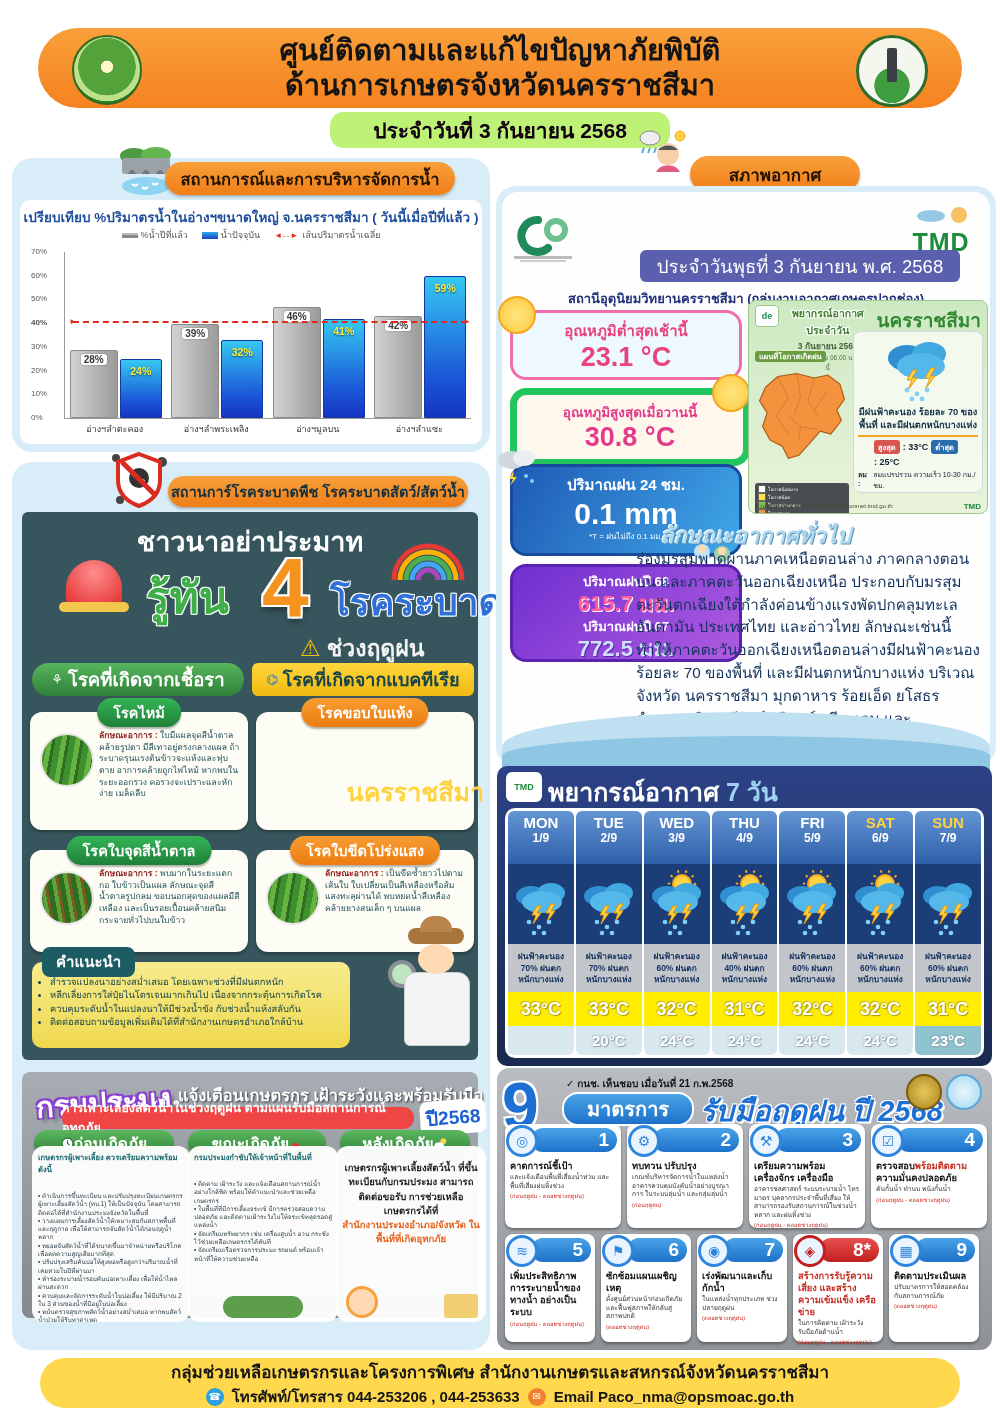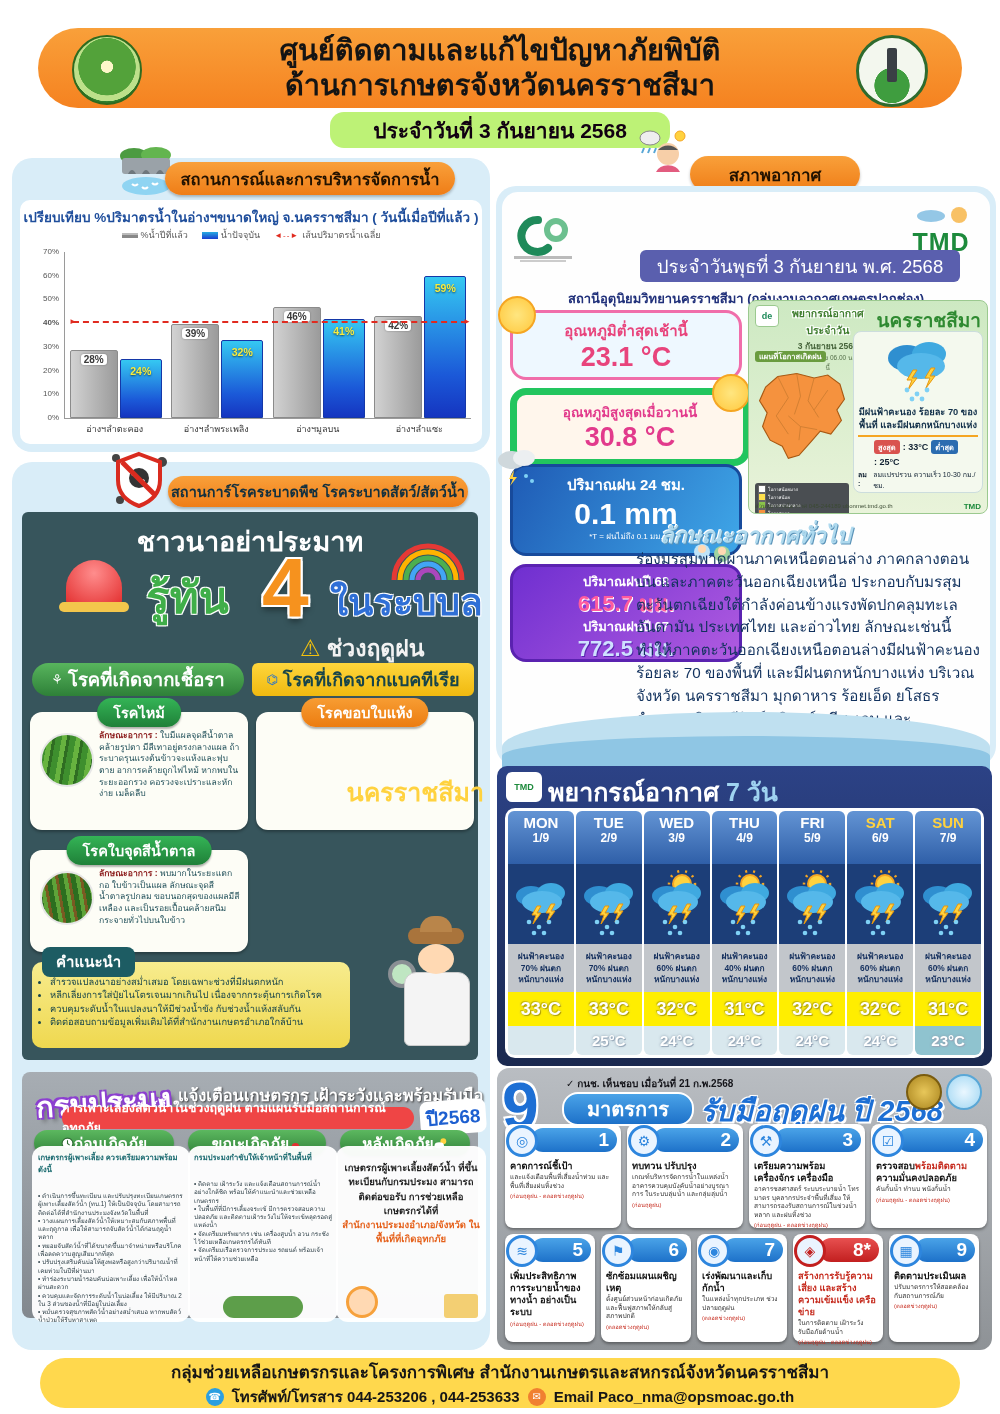--- a/index.html
+++ b/index.html
@@ -24,21 +24,21 @@
   
   .wpanel{left:12px;top:158px;width:478px;height:294px;background:#d9edf8;border-radius:20px;}
   .chartbox{left:20px;top:200px;width:462px;height:244px;background:#fff;border-radius:10px;}
   .ct{left:20px;top:206px;width:462px;font-size:13.5px;font-weight:800;color:#1f4e9c;}
   .legend{left:20px;top:228px;width:462px;display:flex;justify-content:center;gap:14px;font-size:9px;color:#555;align-items:center;}
   .lg{display:flex;align-items:center;gap:3px;}
   .sw-g{width:16px;height:5px;background:repeating-linear-gradient(#bbb 0 2px,#888 2px 5px);}
   .sw-b{width:16px;height:7px;background:linear-gradient(#29abe2,#1b3fd0);}
   .sw-r{color:#e02b20;font-size:8px;letter-spacing:1px;}
   .plot{left:64px;top:252px;width:406px;height:166px;border-left:1px solid #9a9a9a;border-bottom:1px solid #9a9a9a;}
-  .ytick{position:absolute;left:-34px;width:28px;text-align:right;font-size:8px;color:#555;margin-top:13px;}
+  .ytick{position:absolute;left:-34px;width:28px;text-align:left;font-size:8px;color:#555;margin-top:13px;}
   .groups{position:absolute;left:0;right:0;top:0;bottom:0;display:flex;align-items:flex-end;justify-content:space-around;}
   .bgp{display:flex;align-items:flex-end;gap:2px;height:100%;}
   .bar{position:relative;border-radius:2px 2px 0 0;}
   .bar-gray{width:46px;background:linear-gradient(90deg,#d2d2d2,#9b9b9b);border:1px solid #8b8b8b;}
   .bar-blue{width:40px;background:linear-gradient(180deg,#35c8f2 0%,#1b59d8 70%,#1535c0 100%);border:1px solid #1437a8;}
   .blg{position:absolute;top:3px;left:50%;transform:translateX(-50%);background:#fff;border-radius:3px;
        padding:0 3px;font-size:10px;font-weight:800;color:#3a3a3a;box-shadow:0 0 2px rgba(0,0,0,.35);white-space:nowrap;}
   .blb{position:absolute;top:5px;left:50%;transform:translateX(-50%);font-size:10.5px;font-weight:800;color:#f8ec3e;
        text-shadow:0 1px 2px rgba(0,0,0,.6);white-space:nowrap;}
   .avgline{position:absolute;left:8px;right:4px;bottom:57.1%;border-top:2px dashed #e02b20;}
@@ -305,21 +305,21 @@
   <div class="abs big4">4</div>
   <div class="abs" style="left:388px;top:538px;">
     <svg width="80" height="42" viewBox="0 0 80 42">
       <path d="M6 42 a34 34 0 0 1 68 0" fill="none" stroke="#e53935" stroke-width="5"></path>
       <path d="M12 42 a28 28 0 0 1 56 0" fill="none" stroke="#ffb300" stroke-width="5"></path>
       <path d="M18 42 a22 22 0 0 1 44 0" fill="none" stroke="#4caf50" stroke-width="5"></path>
       <path d="M24 42 a16 16 0 0 1 32 0" fill="none" stroke="#42a5f5" stroke-width="5"></path>
       <path d="M30 42 a10 10 0 0 1 20 0" fill="none" stroke="#ab47bc" stroke-width="5"></path>
     </svg>
   </div>
-  <div class="abs epi ow">ในระบบล</div>
+  <div class="abs epi ow">โรคระบาด</div>
   <div class="abs warnrow"><span class="tri">⚠</span><span>ช่วงฤดูฝน</span></div>
   <div class="abs ricelogo">✿</div>
 
   <div class="abs gbn">
     <span style="font-size:13px;">⚘</span>
       <span>โรคที่เกิดจากเชื้อรา</span>
   </div>
   <div class="abs ybn">
     <span style="font-size:13px;color:#1d6fd4;">⌬</span>
       <span>โรคที่เกิดจากแบคทีเรีย</span>
@@ -332,20 +332,26 @@
       <span>ใบมีแผลจุดสีน้ำตาลคล้ายรูปตา มีสีเทาอยู่ตรงกลางแผล ถ้าระบาดรุนแรงต้นข้าวจะแห้งและฟุบตาย อาการคล้ายถูกไฟไหม้ หากพบในระยะออกรวง คอรวงจะเปราะและหักง่าย เมล็ดลีบ</span></div>
   </div>
   <div class="abs dcard" style="left:256px;top:712px;width:218px;height:118px;">
     <div class="dpill dp-o">โรคขอบใบแห้ง</div>
   </div>
   <div class="abs dcard" style="left:30px;top:850px;width:218px;height:102px;">
     <div class="dpill dp-g">โรคใบจุดสีน้ำตาล</div>
     <div class="dtxt"><span class="slab">ลักษณะอาการ :</span>
       <span class="leafimg b"></span>
       <span>พบมากในระยะแตกกอ ใบข้าวเป็นแผล ลักษณะจุดสีน้ำตาลรูปกลม ขอบนอกสุดของแผลมีสีเหลือง และเป็นรอยเปื้อนคล้ายสนิม กระจายทั่วไปบนใบข้าว</span></div>
+  </div>
+  <div class="abs dcard" style="left:256px;top:850px;width:218px;height:102px;">
+    <div class="dpill dp-o">โรคใบขีดโปร่งแสง</div>
+    <div class="dtxt"><span class="slab">ลักษณะอาการ :</span>
+      <span class="leafimg"></span>
+      <span>เป็นขีดช้ำยาวไปตามเส้นใบ ใบเปลี่ยนเป็นสีเหลืองหรือส้ม แสงทะลุผ่านได้ พบหยดน้ำสีเหลืองคล้ายยางสนเล็ก ๆ บนแผล</span></div>
   </div>
 
   <div class="abs advice">
     <div class="advpill">คำแนะนำ</div>
     <ul id="advice-list">
         <li>สำรวจแปลงนาอย่างสม่ำเสมอ โดยเฉพาะช่วงที่มีฝนตกหนัก</li>
         <li>หลีกเลี่ยงการใส่ปุ๋ยไนโตรเจนมากเกินไป เนื่องจากกระตุ้นการเกิดโรค</li>
         <li>ควบคุมระดับน้ำในแปลงนาให้มีช่วงน้ำขัง กับช่วงน้ำแห้งสลับกัน</li>
         <li>ติดต่อสอบถามข้อมูลเพิ่มเติมได้ที่สำนักงานเกษตรอำเภอใกล้บ้าน</li>
       </ul>
@@ -609,21 +615,21 @@
             <circle cx="25" cy="63" r="2.3" fill="#7fd1f5"></circle>
             <circle cx="35" cy="63" r="2.3" fill="#7fd1f5"></circle>
           </svg>
         </div>
         <div class="ddesc">
           <div>ฝนฟ้าคะนอง</div>
           <div>70% ฝนตก</div>
           <div>หนักบางแห่ง</div>
         </div>
         <div class="dmax">33°C</div>
-        <div class="dmin">25°C</div>
+        <div class="dmin">20°C</div>
       </div>
       <div class="daycol">
         <div class="dhead">
           <div class="dn">WED</div>
           <div class="dt">3/9</div>
         </div>
         <div class="dicon">
           <svg width="64" height="68" viewBox="0 0 64 68">
             <circle cx="37" cy="14" r="9" fill="#ffd23f" stroke="#f5a623" stroke-width="2"></circle>
             <circle cx="37" cy="14" r="13" fill="none" stroke="#f5a623" stroke-width="2.5" stroke-dasharray="2 6"></circle>

